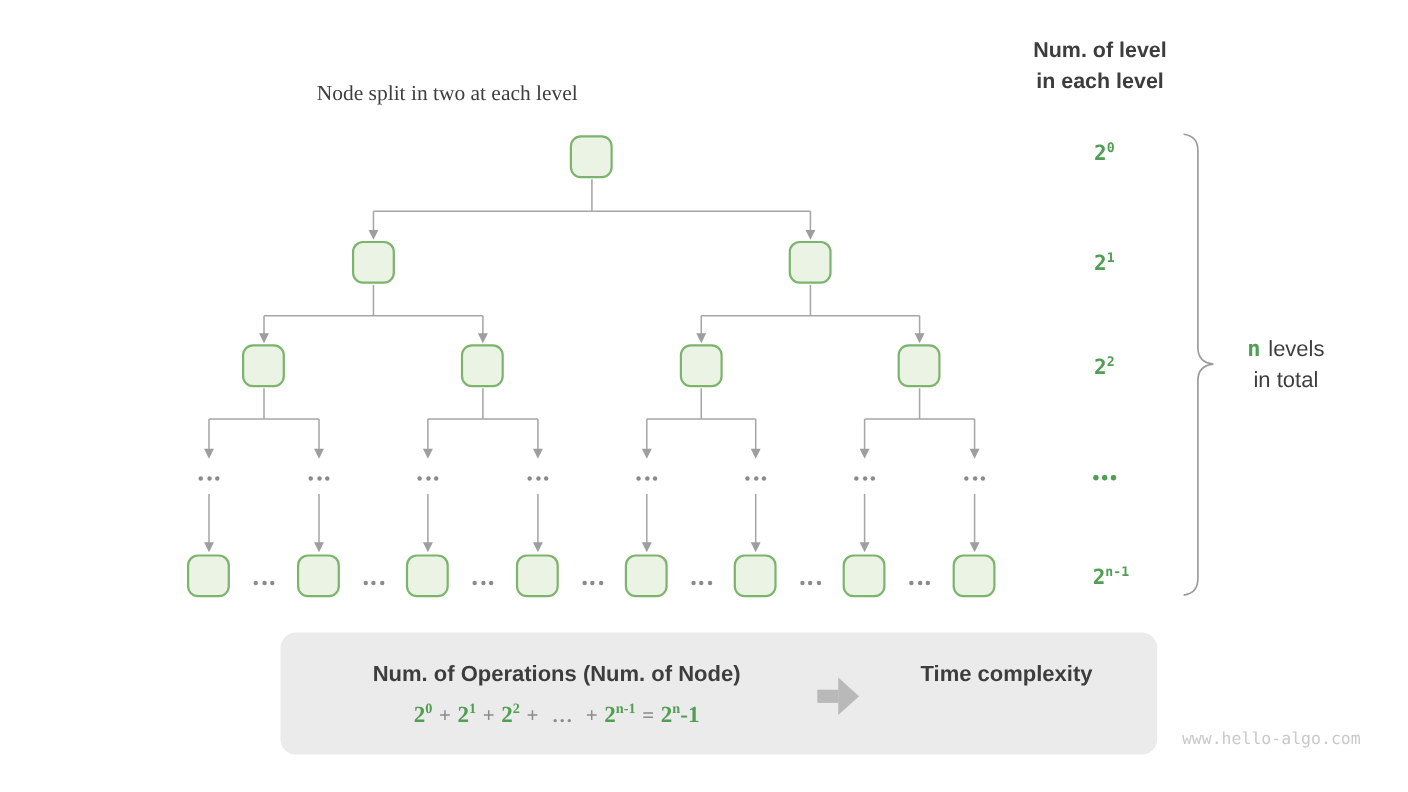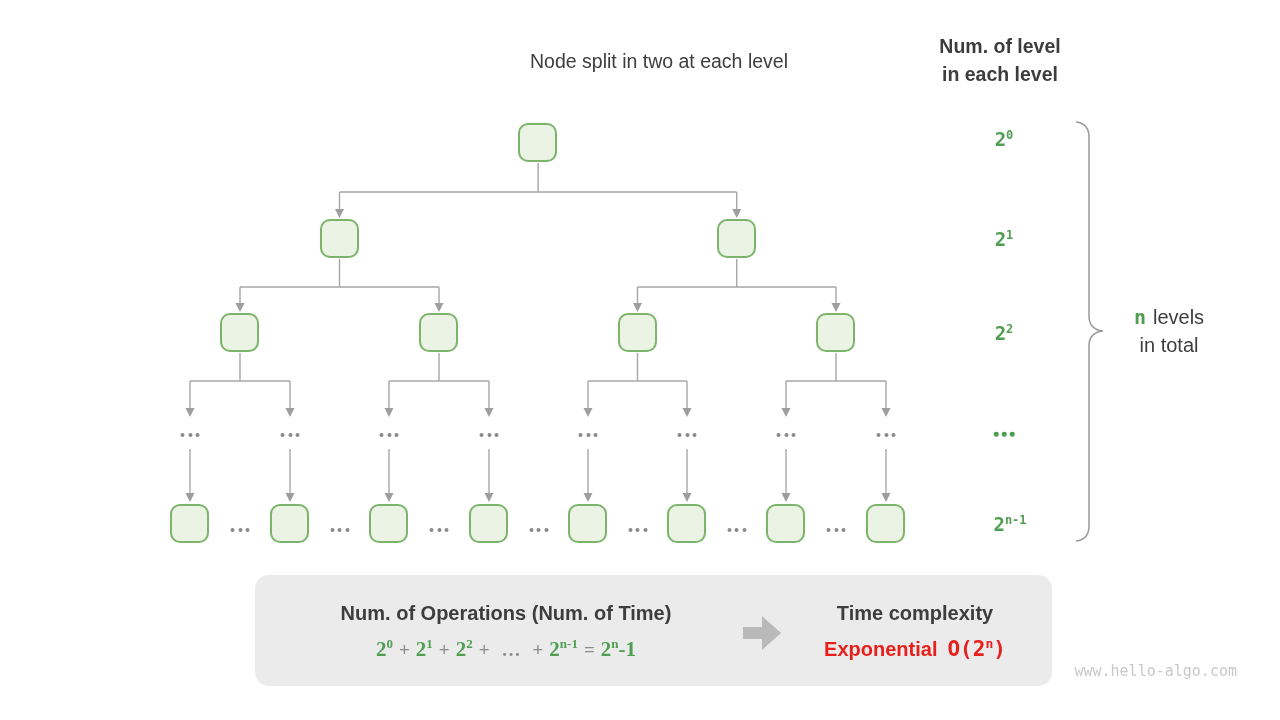--- a/index.html
+++ b/index.html
@@ -1,21 +1,21 @@
 <!DOCTYPE html>
 <html style="--text: #3d3d3d; --green: #4f9e51; --node-fill: #eaf3e4; --node-border: #7cb46c; --line: #a6a6a6; --arrow: #9e9e9e; --dots: #8a8a8a; --box-bg: #ebebeb; --big-arrow: #b9b9b9; --red: #e8201c; --watermark: #c9c9c9; --brace: #9a9a9a;"><head>
 <meta charset="utf-8">
 <style>
   html,body{margin:0;padding:0;width:1280px;height:720px;overflow:hidden;background:#ffffff;
     font-family:"Liberation Sans",sans-serif;}
   .canvas{position:relative;width:1280px;height:720px;background:#fff;}
   .title{position:absolute;left:338px;top:28px;width:400px;text-align:center;
     font-size:21px;font-weight:bold;color:var(--text);}
-  .subtitle{position:absolute;left:288px;top:50px;width:500px;text-align:right;
-    font-size:19.5px;color:var(--text);}
+  .subtitle{position:absolute;left:288px;top:75px;width:500px;text-align:left;
+    font-size:19.5px;color:var(--text);font-family:Liberation Serif, serif;}
   .right-head{position:absolute;left:900px;top:32px;width:200px;text-align:center;
     font-size:19.5px;font-weight:bold;color:var(--text);line-height:28px;}
   #connector-svg{position:absolute;left:0;top:0;pointer-events:none;}
   #tree-nodes,#level-labels{position:absolute;left:0;top:0;width:0;height:0;}
   .tree-node{position:absolute;width:35px;height:35px;border:2.5px solid var(--node-border);
     background:var(--node-fill);border-radius:10px;box-sizing:content-box;}
   .dots{position:absolute;display:flex;gap:3.5px;transform:translate(-50%,-50%);}
   .dot{width:4px;height:4px;border-radius:50%;background:var(--dots);}
   .dots-green .dot{background:var(--green);width:4.5px;height:4.5px;}
   .level-label{position:absolute;transform:translate(-50%,-50%);
@@ -222,26 +222,23 @@
       <div class="level-label" style="left: 1004px; top: 333px;">2<sup>2</sup></div>
       <div class="level-label" style="left: 1010px; top: 524px; text-align: center;">2<sup>n-1</sup></div>
     </div>
 
   <div class="n-note">
     <div><span class="n-green">n</span><span>levels</span></div>
     <div>in total</div>
   </div>
 
   <div class="sum-box">
-    <div class="ops-title">Num. of Operations (Num. of Time)</div>
+    <div class="ops-title">Num. of Operations (Num. of Node)</div>
     <div class="formula" id="formula"><span class="f-pow">2<sup>0</sup></span><span class="f-op">+</span><span class="f-pow">2<sup>1</sup></span><span class="f-op">+</span><span class="f-pow">2<sup>2</sup></span><span class="f-op">+</span><span class="f-op">…</span><span class="f-op">+</span><span class="f-pow">2<sup>n-1</sup></span><span class="f-op">=</span><span class="f-pow">2<sup>n</sup>-1</span></div>
     <div class="big-arrow">
       <span class="ba-tail"></span>
       <span class="ba-head"></span>
     </div>
     <div class="tc-title">Time complexity</div>
-    <div class="tc-value">
-      <span class="tc-name">Exponential</span><span class="tc-o" id="tc-o">O(2<sup>n</sup>)</span>
-    </div>
   </div>
 
   <div class="watermark">www.hello-algo.com</div>
 </div>
 
 </body></html>

